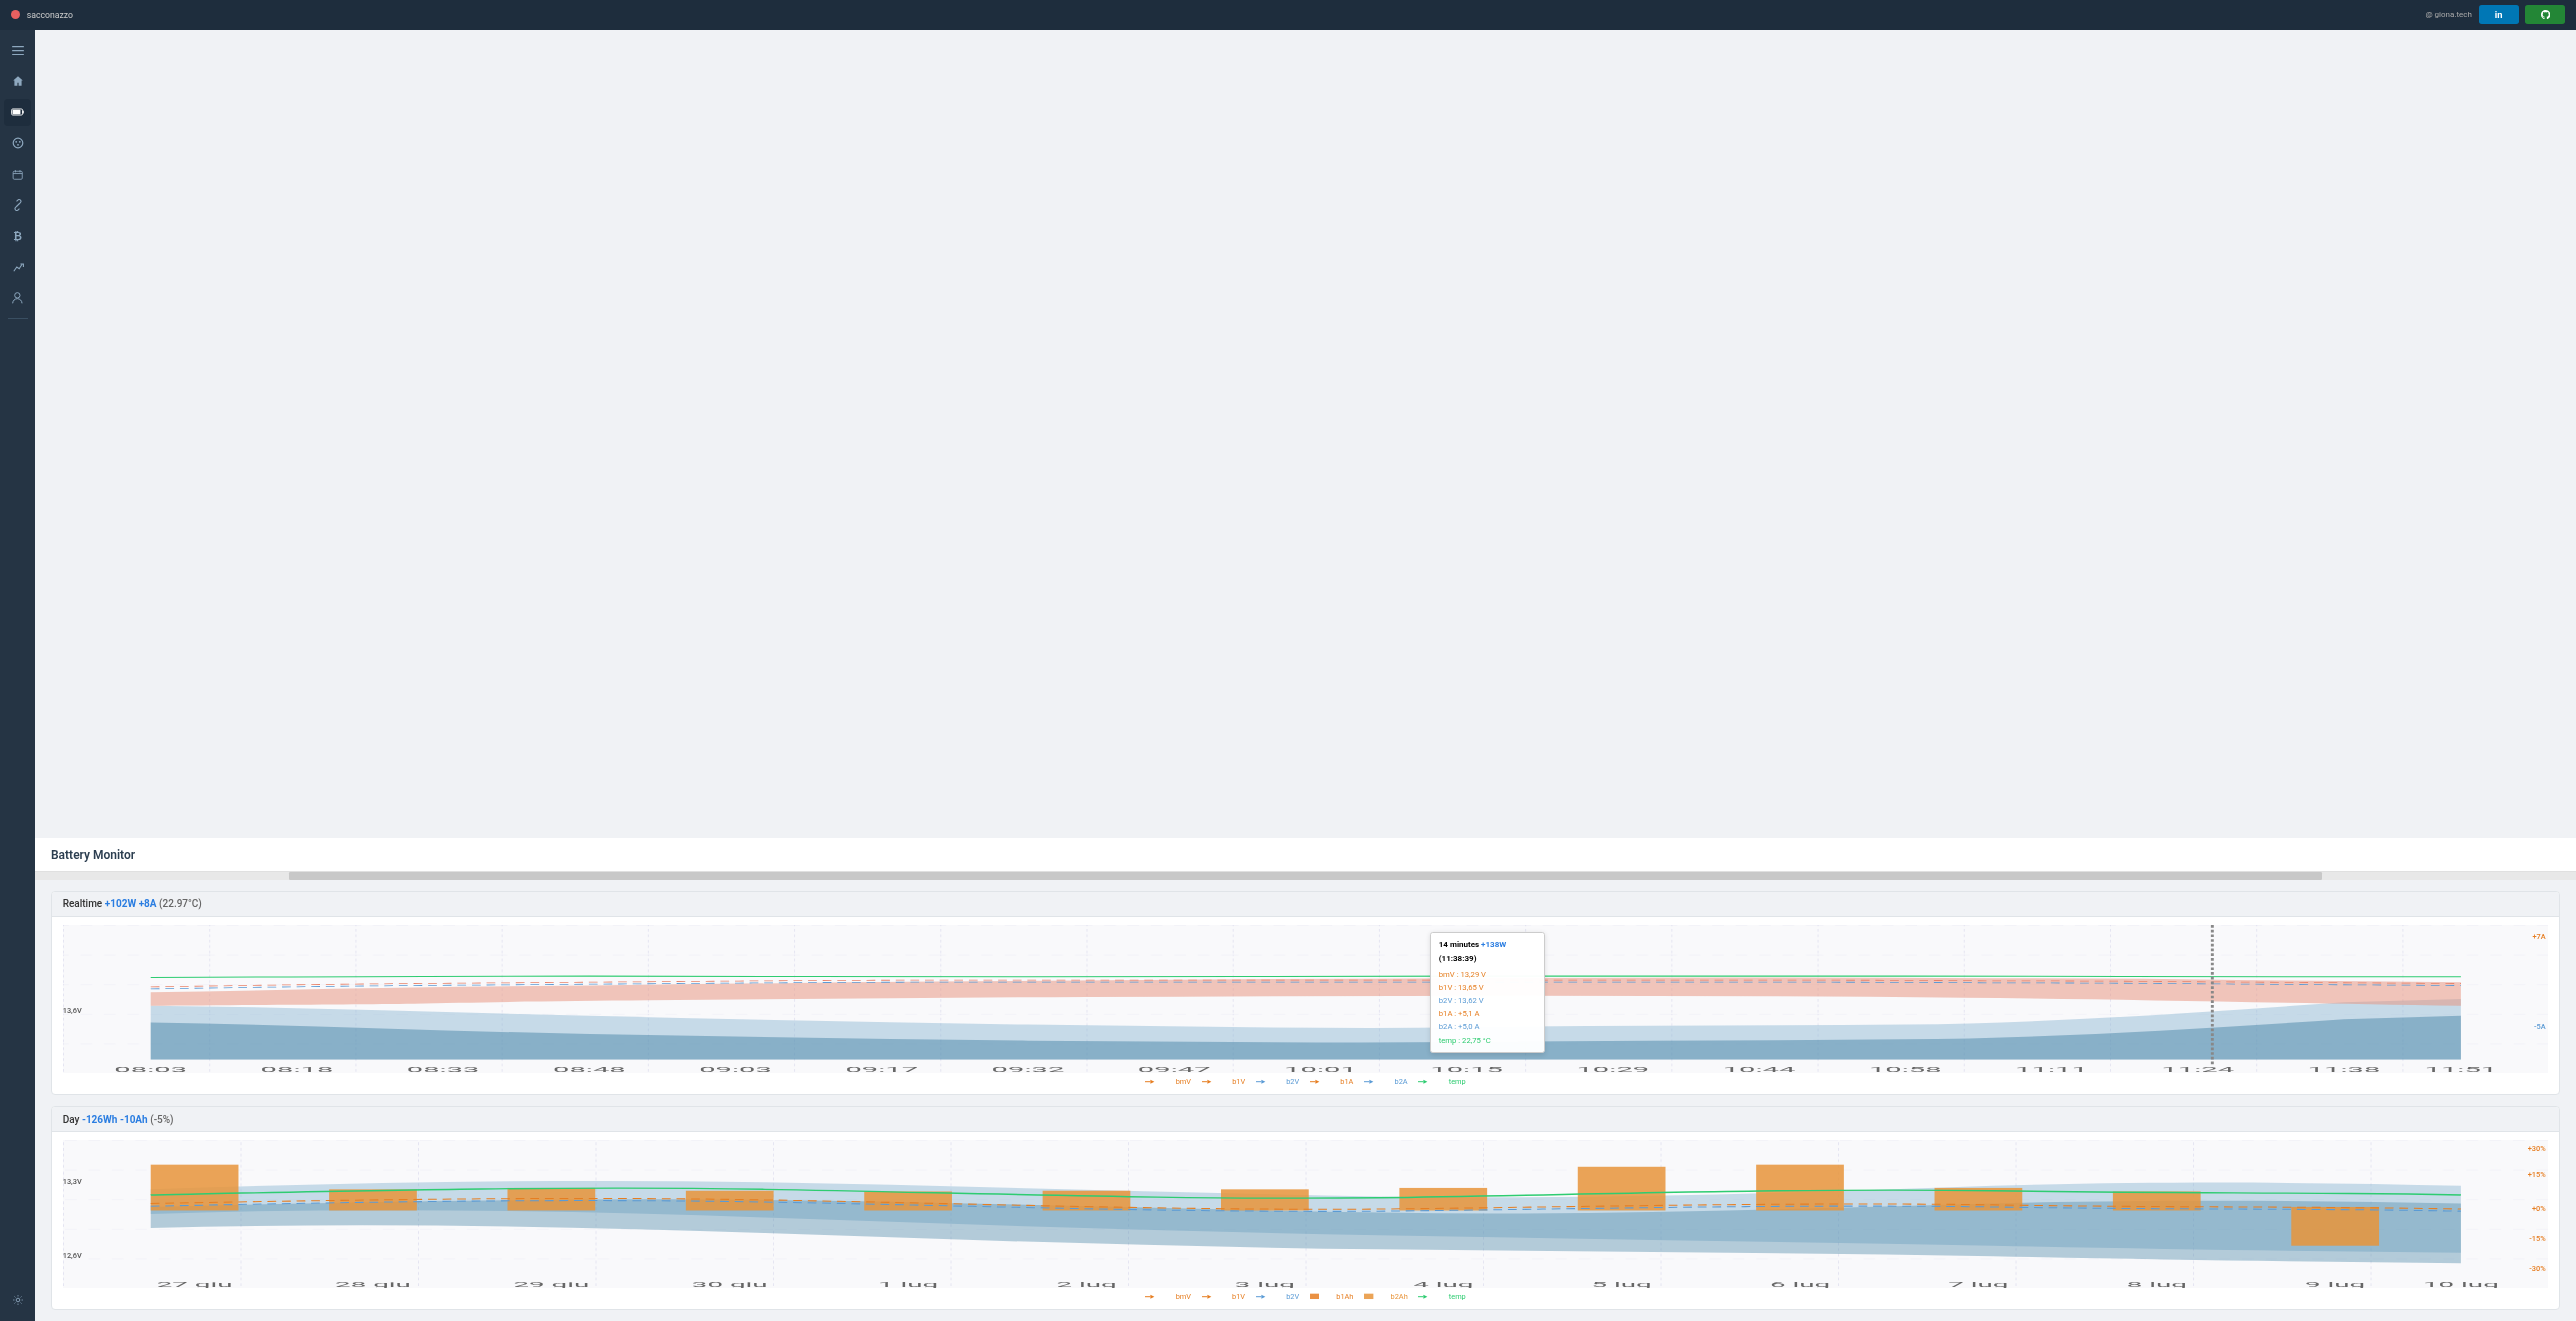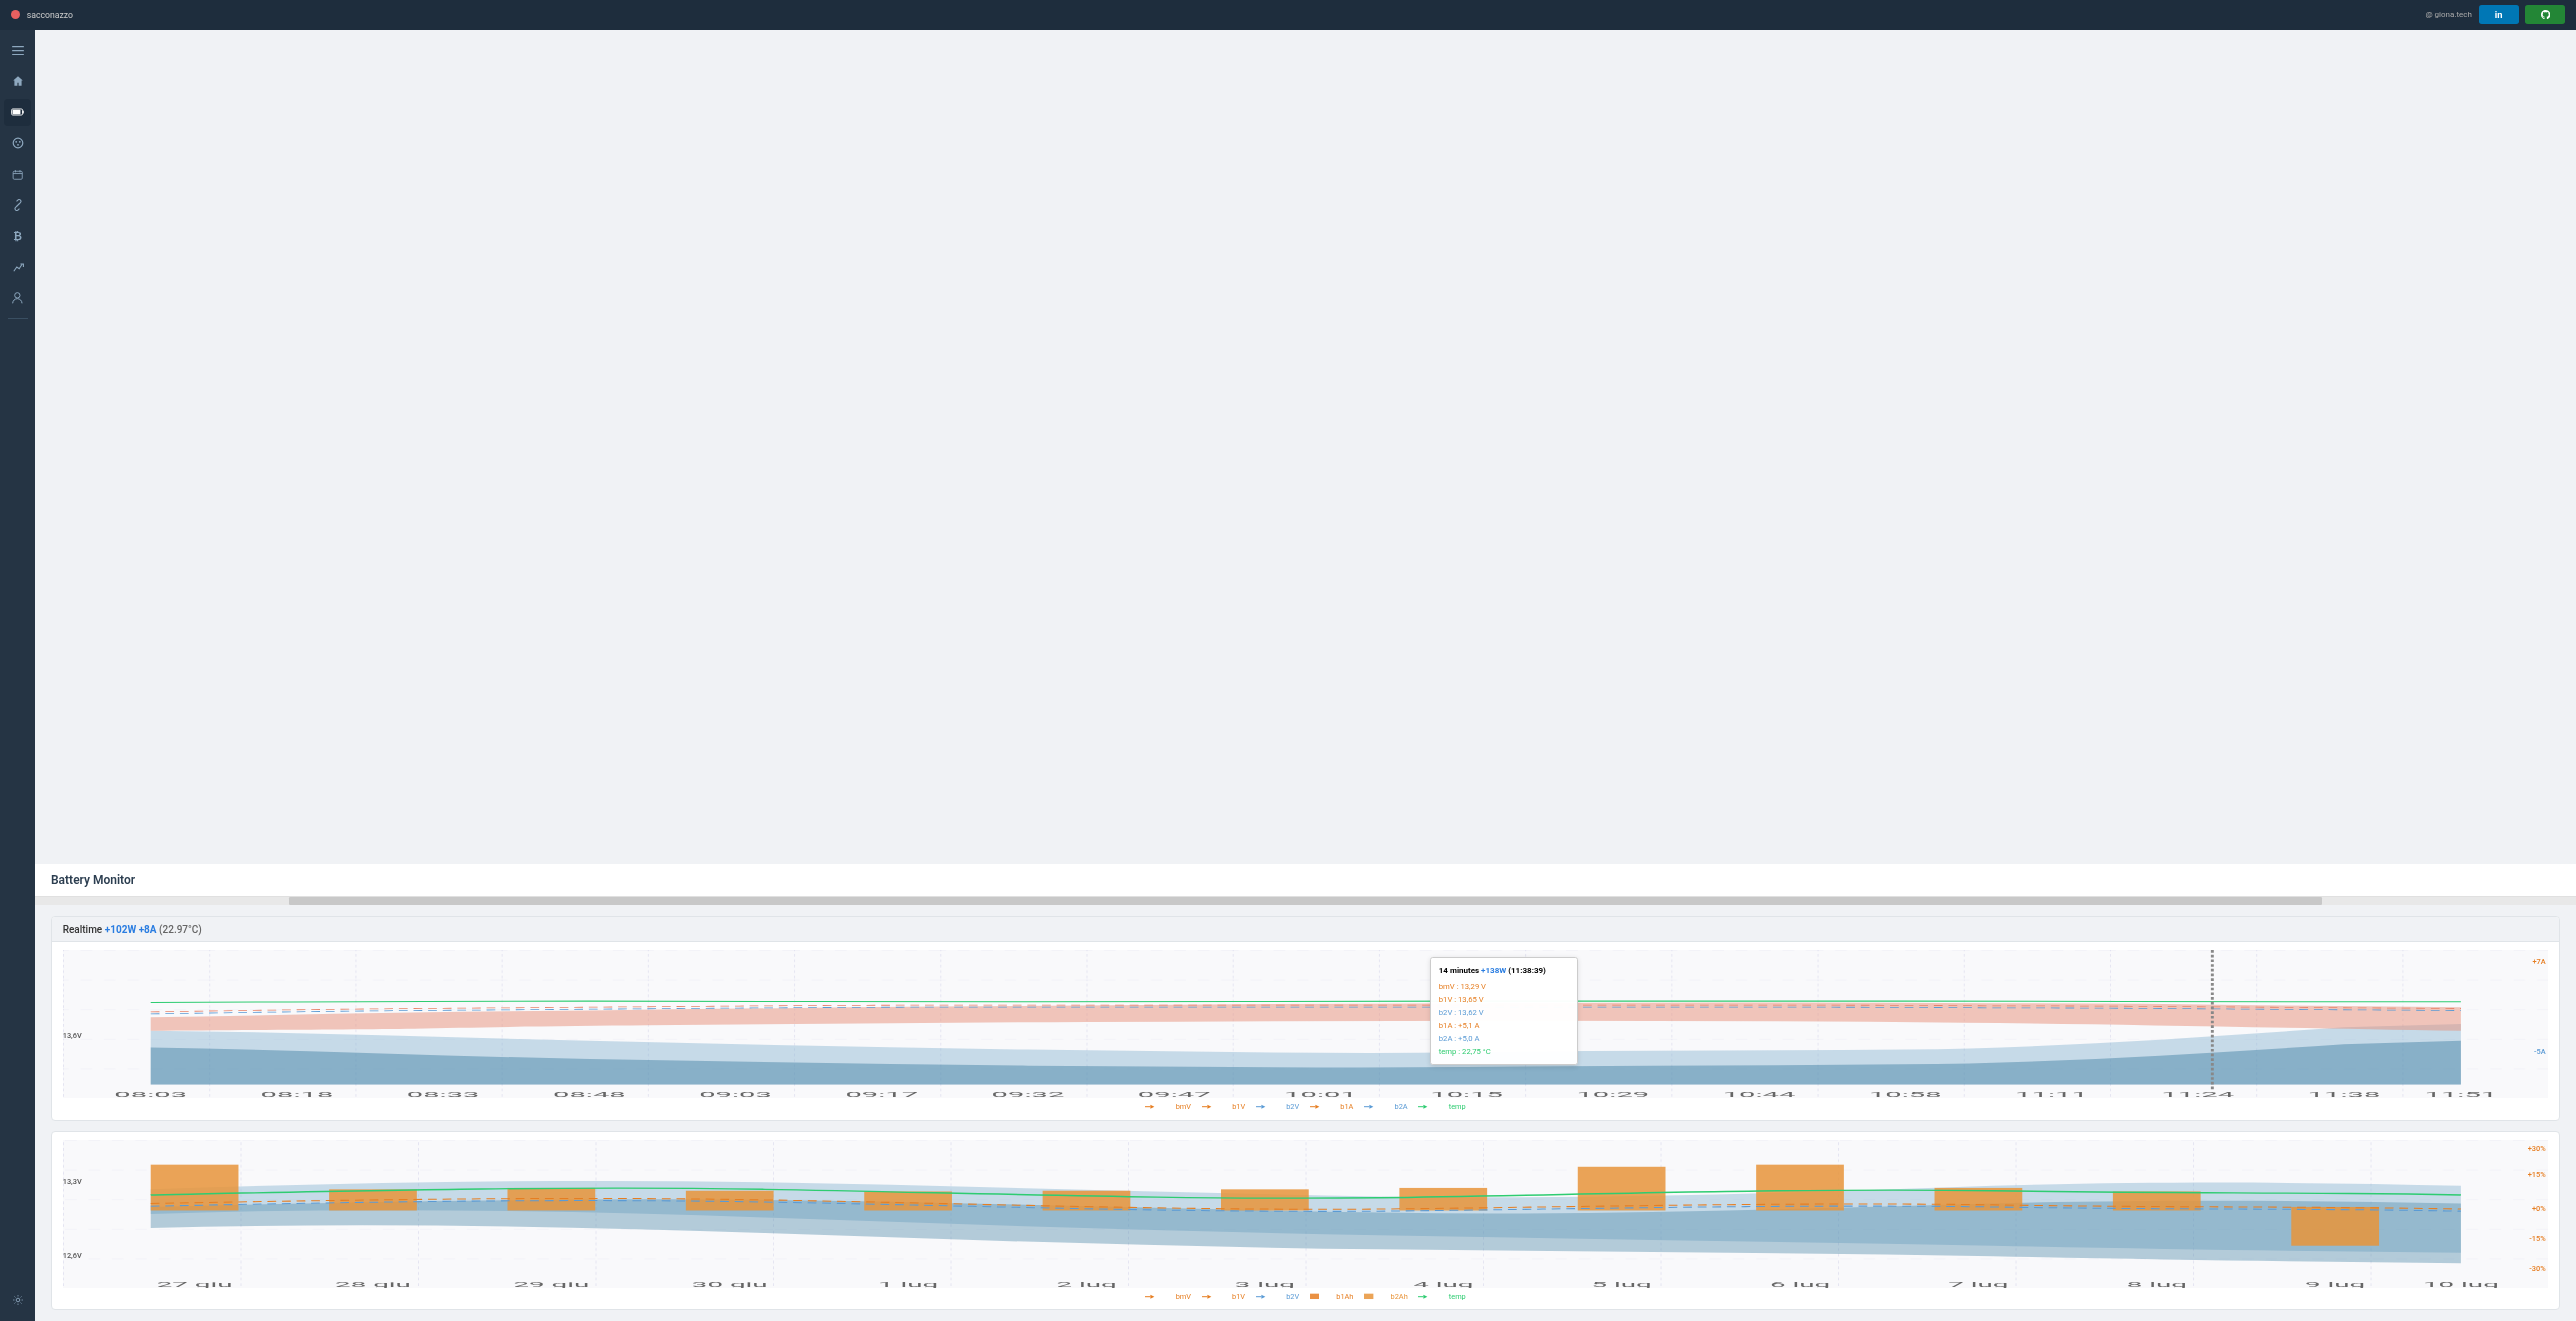--- a/index.html
+++ b/index.html
@@ -327,21 +327,21 @@
                 <text x="530" y="218">10:29</text>
                 <text x="580" y="218">10:44</text>
                 <text x="630" y="218">10:58</text>
                 <text x="680" y="218">11:11</text>
                 <text x="730" y="218">11:24</text>
                 <text x="780" y="218">11:38</text>
                 <text x="820" y="218">11:51</text>
               </g>
             </svg>
 
-            <div class="tooltip-box" style="top:6.7px;left:55%;width:148px;">
+            <div class="tooltip-box" style="top:6.7px;left:55%;width:115px;">
               <div class="tooltip-title">
                 14 minutes <span class="plus">+138W</span> (11:38:39)
               </div>
               <div class="tt-bmv">bmV : 13,29 V</div>
               <div class="tt-b1v">b1V : 13,65 V</div>
               <div class="tt-b2v">b2V : 13,62 V</div>
               <div class="tt-b1a">b1A : +5,1 A</div>
               <div class="tt-b2a">b2A : +5,0 A</div>
               <div class="tt-temp">temp : 22,75 °C</div>
             </div>
@@ -388,20 +388,26 @@
                   <line x1="0" y1="4" x2="8" y2="4" stroke="#2ecc71" stroke-width="1.5"></line>
                   <polygon points="8,1 14,4 8,7" fill="#2ecc71"></polygon>
                 </svg>
               <span style="color:#2ecc71;">temp</span>
             </div>
           </div>
         </div>
       </div>
 
       <div class="card">
+        <div class="card-header">
+          <span>Day</span>
+          <span class="highlight">-126Wh</span>
+          <span class="highlight">-10Ah</span>
+          <span class="muted">(-5%)</span>
+        </div>
         <div class="card-body">
           <div class="chart-wrap">
 
             <span class="y-label" style="top:37px;left:0;">13,3V</span>
             <span class="y-label" style="top:111px;left:0;">12,6V</span>
 
             <span class="y-label-right" style="top:3.4px;right:2.7px;">+30%</span>
             <span class="y-label-right" style="top:30px;right:2.7px;">+15%</span>
             <span class="y-label-right" style="top:64px;right:2.7px;">+0%</span>
             <span class="y-label-right" style="top:94px;right:2.7px;">-15%</span>

